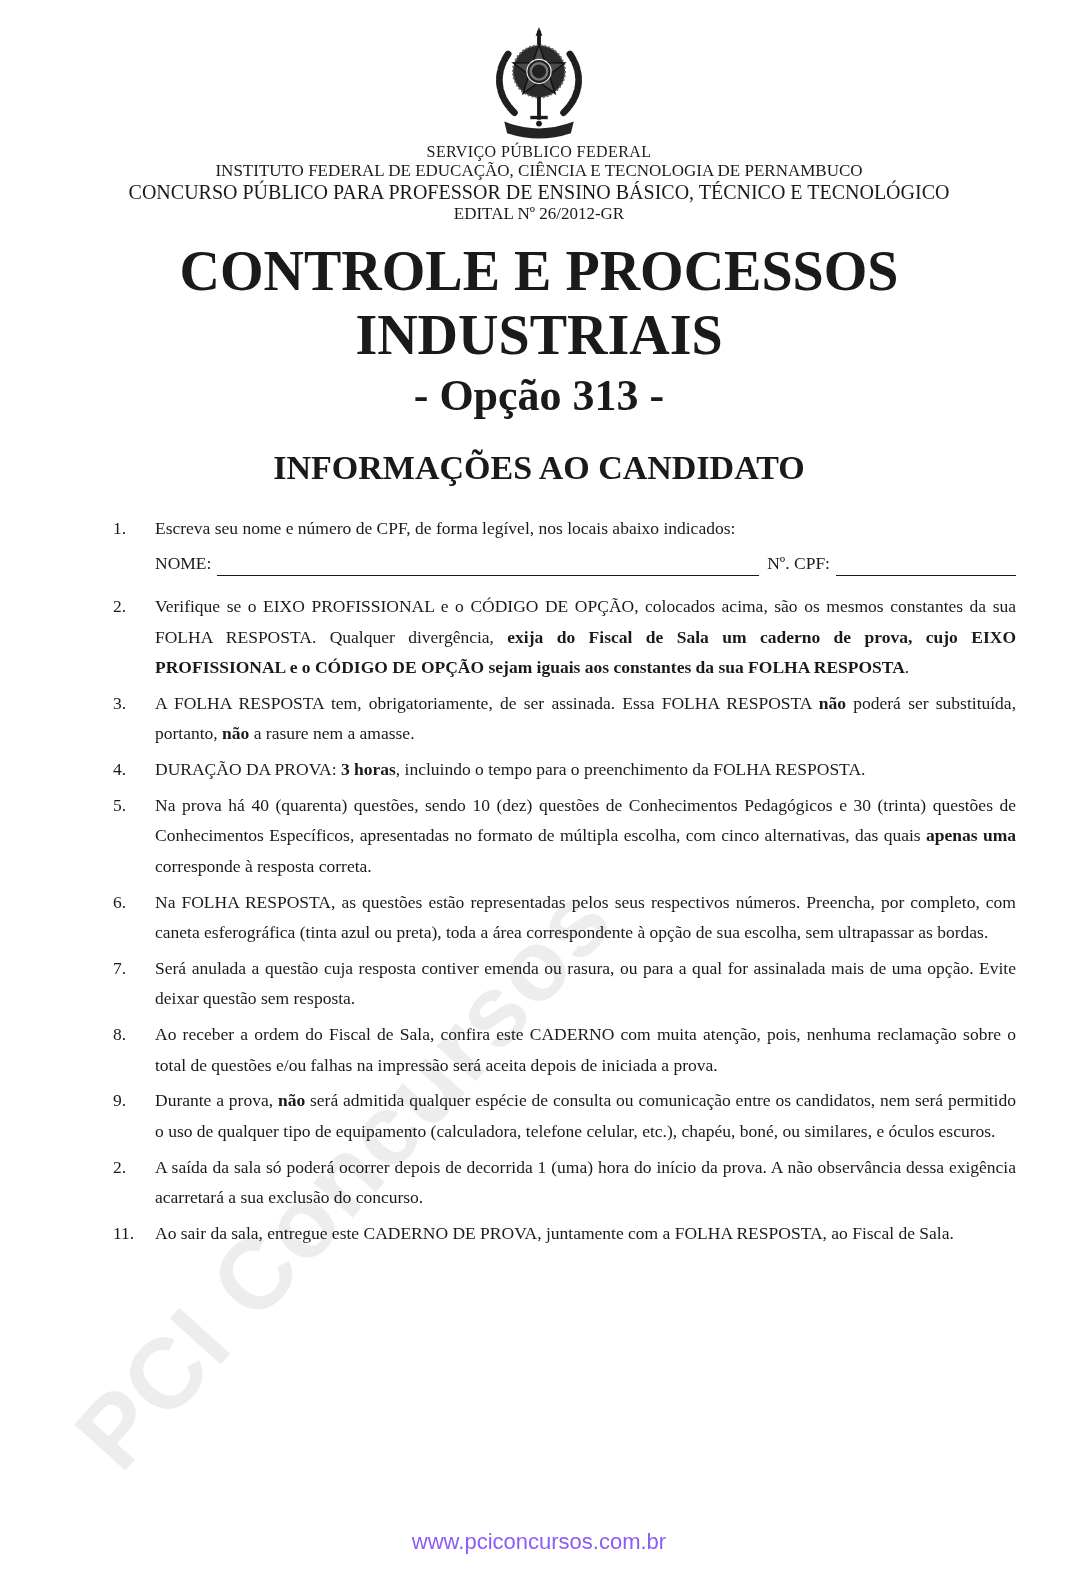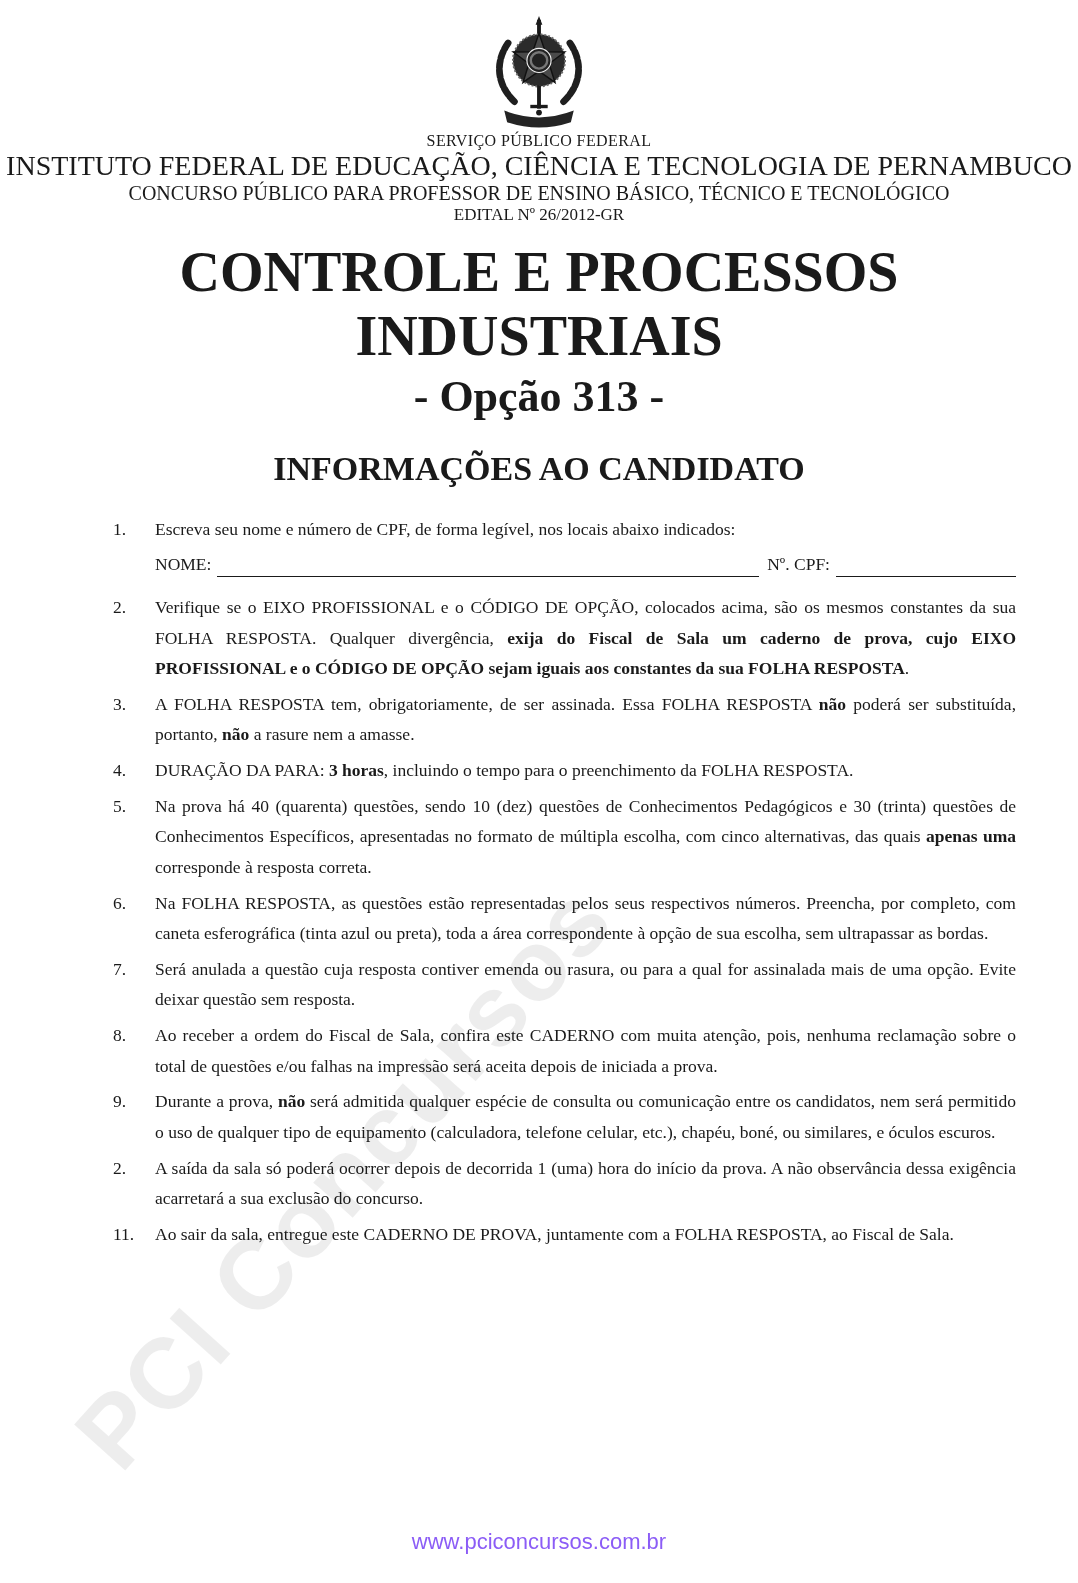--- a/index.html
+++ b/index.html
@@ -6,24 +6,24 @@
   html,body { background:#ffffff; }
   body {
     width:1078px; height:1583px;
     font-family:"Liberation Serif", serif;
     color:#1a1a1a;
     position:relative;
     overflow:hidden;
   }
   .page { position:relative; width:1078px; height:1583px; z-index:1; }
 
-  .header { text-align:center; padding-top:16px; }
+  .header { text-align:center; padding-top:27px; }
   .crest-wrap { display:block; margin:0 auto 4px auto; width:104px; height:112px; }
   .h-line1 { font-size:16px; letter-spacing:0.4px; }
-  .h-line2 { font-size:28px; }
+  .h-line2 { font-size:17px; }
   .h-line3 { font-size:20px; }
   .h-line4 { font-size:17px; }
 
   .subtitle { text-align:center; font-weight:bold; font-size:26px; margin-top:24px; letter-spacing:0.3px; }
   .main-title { text-align:center; font-weight:bold; font-size:56px; line-height:1.14; margin-top:16px; }
   .option-title { text-align:center; font-weight:bold; font-size:44px; margin-top:2px; }
   .section-title { text-align:center; font-weight:bold; font-size:34px; margin-top:28px; }
 
   .instructions { margin:26px 62px 0 113px; }
   .instruction { display:flex; margin-bottom:5px; }
@@ -113,21 +113,21 @@
       <div class="instruction">
         <div class="inst-num">2.</div>
         <div class="inst-body"><span>Verifique se o EIXO PROFISSIONAL e o CÓDIGO DE OPÇÃO, colocados acima, são os mesmos constantes da sua FOLHA RESPOSTA. Qualquer divergência, </span><span class="b">exija do Fiscal de Sala um caderno de prova, cujo EIXO PROFISSIONAL e o CÓDIGO DE OPÇÃO sejam iguais aos constantes da sua FOLHA RESPOSTA</span><span>.</span></div>
       </div>
       <div class="instruction">
         <div class="inst-num">3.</div>
         <div class="inst-body"><span>A FOLHA RESPOSTA tem, obrigatoriamente, de ser assinada. Essa FOLHA RESPOSTA </span><span class="b">não</span><span> poderá ser substituída, portanto, </span><span class="b">não</span><span> a rasure nem a amasse.</span></div>
       </div>
       <div class="instruction">
         <div class="inst-num">4.</div>
-        <div class="inst-body"><span>DURAÇÃO DA PARA: </span><span class="b">3 horas</span><span>, incluindo o tempo para o preenchimento da FOLHA RESPOSTA.</span></div>
+        <div class="inst-body"><span>DURAÇÃO DA PROVA: </span><span class="b">3 horas</span><span>, incluindo o tempo para o preenchimento da FOLHA RESPOSTA.</span></div>
       </div>
       <div class="instruction">
         <div class="inst-num">5.</div>
         <div class="inst-body"><span>Na prova há 40 (quarenta) questões, sendo 10 (dez) questões de Conhecimentos Pedagógicos e 30 (trinta) questões de Conhecimentos Específicos, apresentadas no formato de múltipla escolha, com cinco alternativas, das quais </span><span class="b">apenas uma</span><span> corresponde à resposta correta.</span></div>
       </div>
       <div class="instruction">
         <div class="inst-num">6.</div>
         <div class="inst-body"><span>Na FOLHA RESPOSTA, as questões estão representadas pelos seus respectivos números. Preencha, por completo, com caneta esferográfica (tinta azul ou preta), toda a área correspondente à opção de sua escolha, sem ultrapassar as bordas.</span></div>
       </div>
       <div class="instruction">

